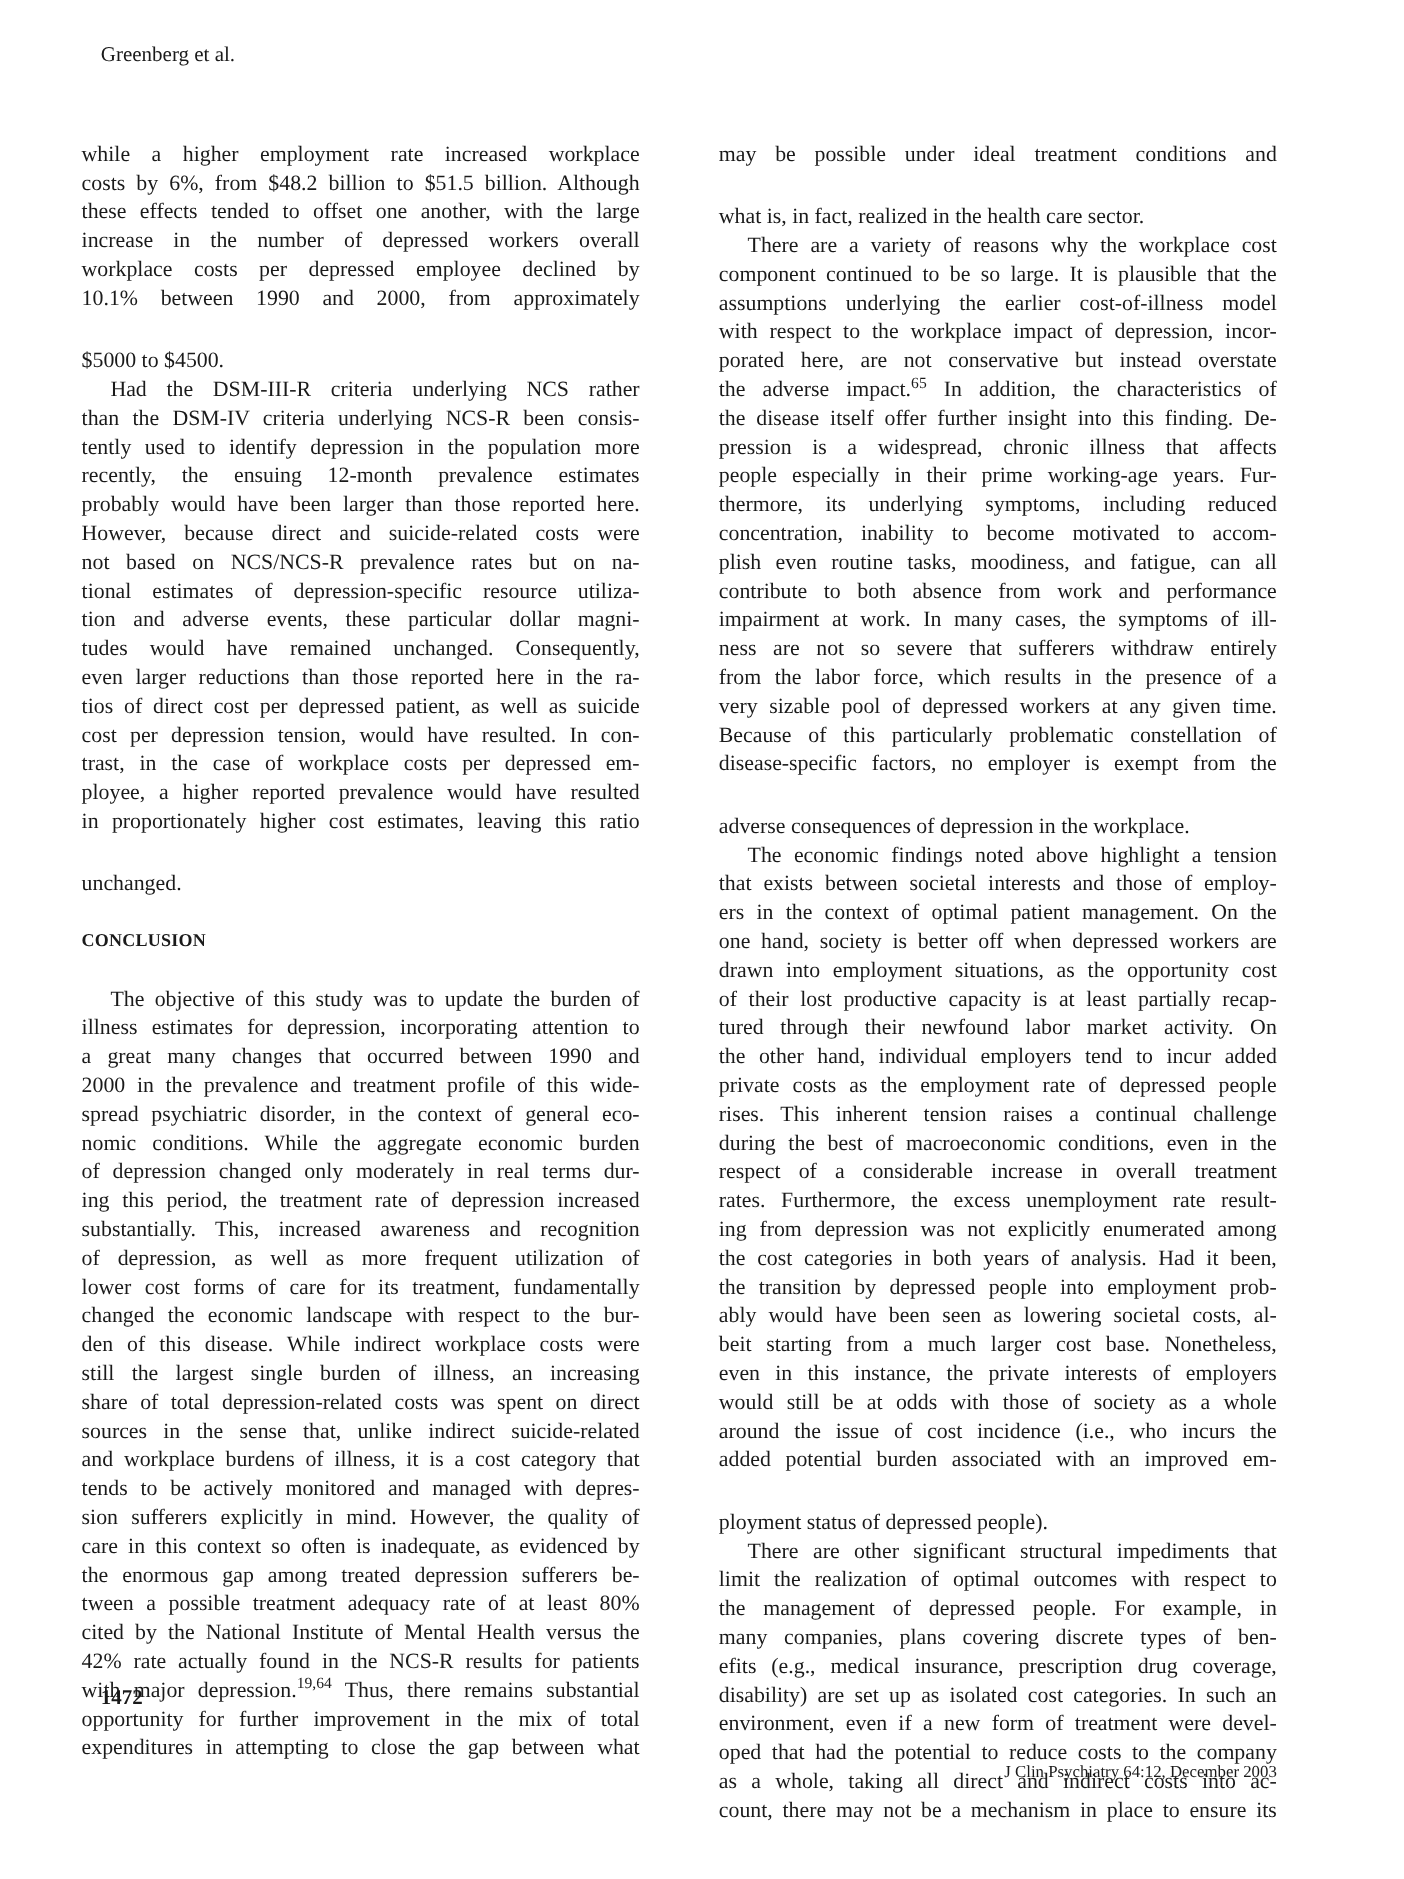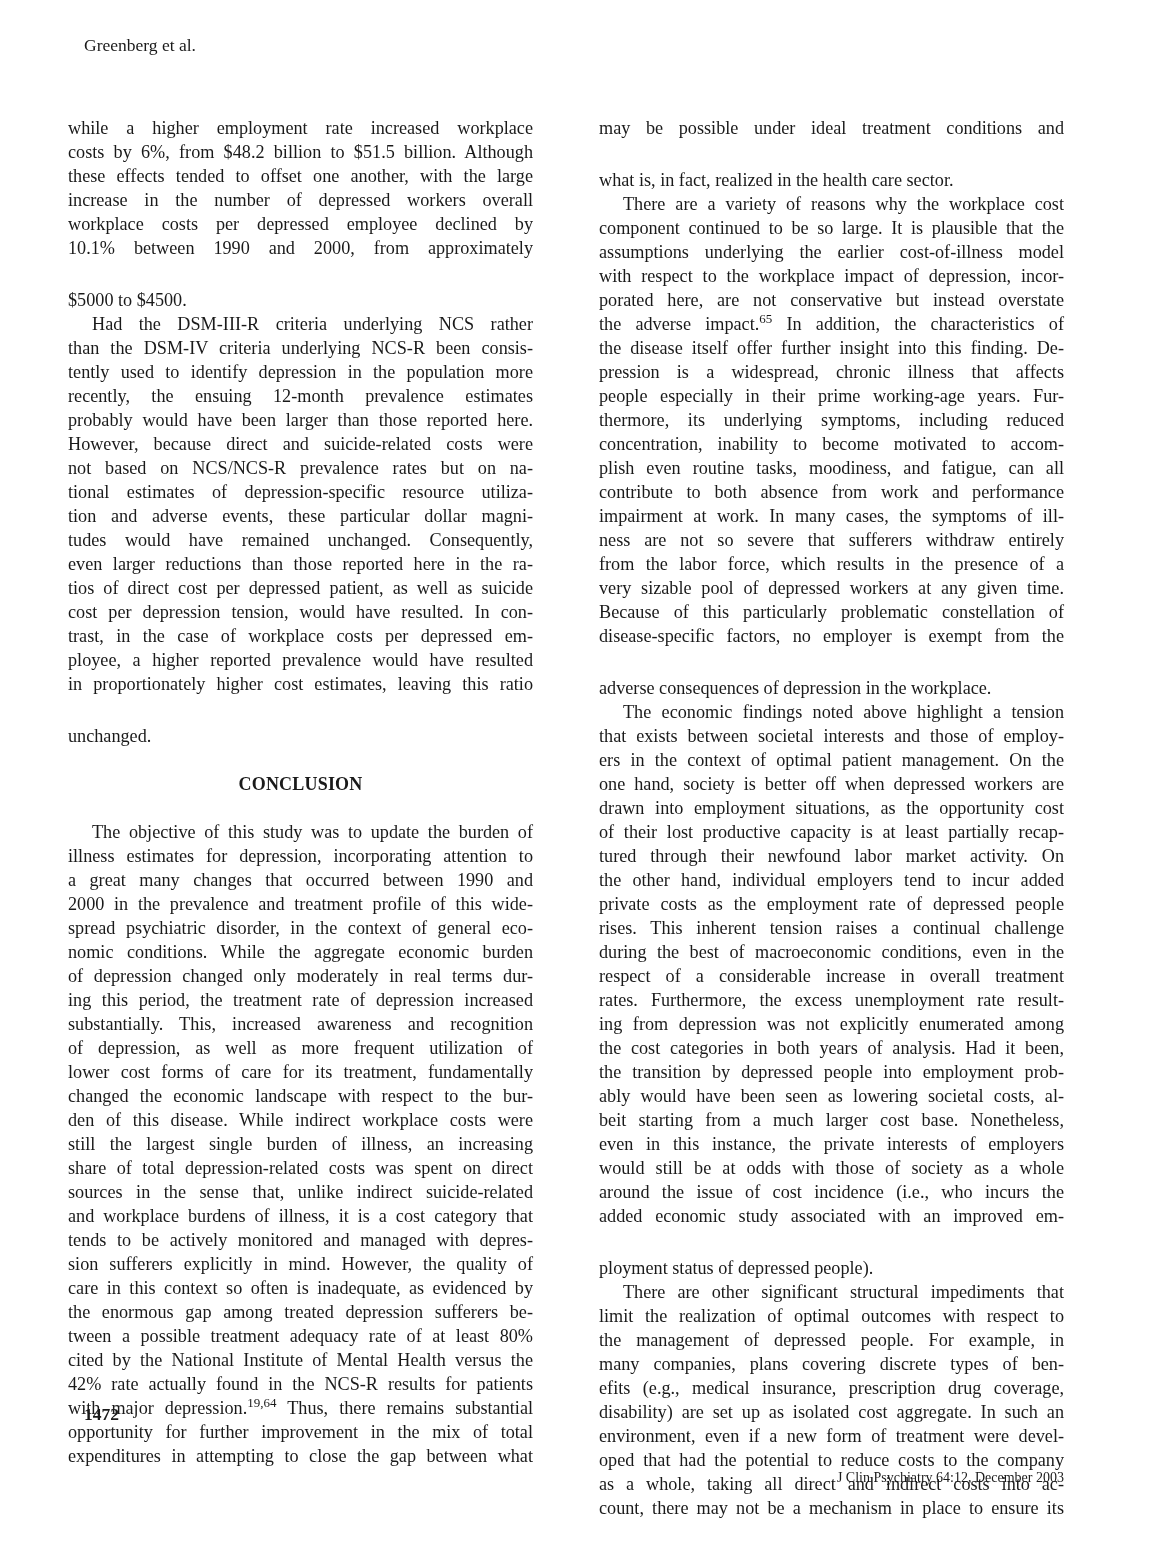--- a/index.html
+++ b/index.html
@@ -7,22 +7,22 @@
          font-family: "Liberation Serif", "DejaVu Serif", serif; color: #1a1a1a; }
   .running-head { position: absolute; left: 84px; top: 35px; font-size: 17.5px; }
   .col { position: absolute; top: 116px; width: 465px; font-size: 18.2px; }
   .col.left { left: 68px; }
   .col.right { left: 599px; }
   .ln { display: block; height: 24px; line-height: 24px; white-space: nowrap;
         text-align: justify; text-align-last: justify; }
   .ln.last { text-align-last: left; margin-top: 28px; }
   .ln.indent { padding-left: 24px; }
   .gap { display: block; height: 24px; }
-  .heading { display: block; height: 24px; line-height: 24px; text-align: center;
-             font-weight: bold; font-size: 18px; letter-spacing: 0.2px; }
+  .heading { display: block; height: 24px; line-height: 24px; 
+             font-weight: bold; font-size: 15px; letter-spacing: 0.2px; }
   sup { font-size: 13px; line-height: 0; vertical-align: 7px; margin-top: 48px; }
   .footer-left { position: absolute; left: 84px; top: 1404px; font-size: 17.5px; font-weight: bold; }
   .footer-right { position: absolute; right: 106px; top: 1470px; font-size: 14px; }
 </style>
 </head>
 <body>
 
 <div class="running-head">Greenberg et al.</div>
 
 <div class="col left">
@@ -130,30 +130,30 @@
     <span class="ln">respect of a considerable increase in overall treatment</span>
     <span class="ln">rates. Furthermore, the excess unemployment rate result-</span>
     <span class="ln">ing from depression was not explicitly enumerated among</span>
     <span class="ln">the cost categories in both years of analysis. Had it been,</span>
     <span class="ln">the transition by depressed people into employment prob-</span>
     <span class="ln">ably would have been seen as lowering societal costs, al-</span>
     <span class="ln">beit starting from a much larger cost base. Nonetheless,</span>
     <span class="ln">even in this instance, the private interests of employers</span>
     <span class="ln">would still be at odds with those of society as a whole</span>
     <span class="ln">around the issue of cost incidence (i.e., who incurs the</span>
-    <span class="ln">added economic study associated with an improved em-</span>
+    <span class="ln">added potential burden associated with an improved em-</span>
     <span class="ln last">ployment status of depressed people).</span>
   </div>
   <div>
     <span class="ln indent">There are other significant structural impediments that</span>
     <span class="ln">limit the realization of optimal outcomes with respect to</span>
     <span class="ln">the management of depressed people. For example, in</span>
     <span class="ln">many companies, plans covering discrete types of ben-</span>
     <span class="ln">efits (e.g., medical insurance, prescription drug coverage,</span>
-    <span class="ln">disability) are set up as isolated cost aggregate. In such an</span>
+    <span class="ln">disability) are set up as isolated cost categories. In such an</span>
     <span class="ln">environment, even if a new form of treatment were devel-</span>
     <span class="ln">oped that had the potential to reduce costs to the company</span>
     <span class="ln">as a whole, taking all direct and indirect costs into ac-</span>
     <span class="ln">count, there may not be a mechanism in place to ensure its</span>
   </div>
 </div>
 
 <div class="footer-left">1472</div>
 <div class="footer-right">J Clin Psychiatry 64:12, December 2003</div>
 

